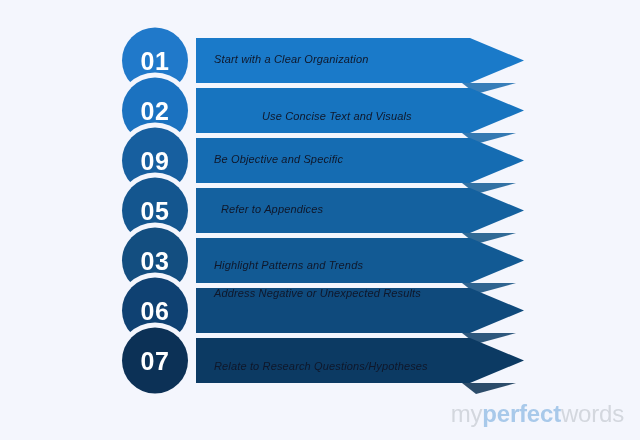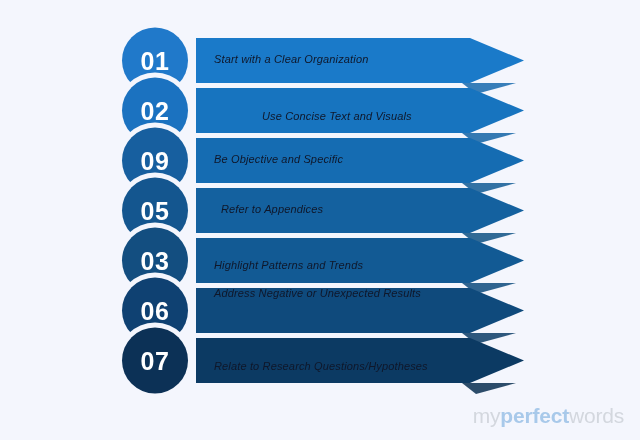--- a/index.html
+++ b/index.html
@@ -57,21 +57,21 @@
     line-height: 1;
     text-align: center;
     white-space: nowrap;
   }
 
   
   #logo {
     position: absolute;
     right: 16px;
     bottom: 14px;
-    font-size: 21px;
+    font-size: 24px;
     font-family: "Liberation Sans", sans-serif;
     letter-spacing: -0.2px;
     line-height: 1;
     white-space: nowrap;
   }
   #logo .lg-my,
   #logo .lg-words {
     color: #d3d7de;
     font-weight: 400;
   }

